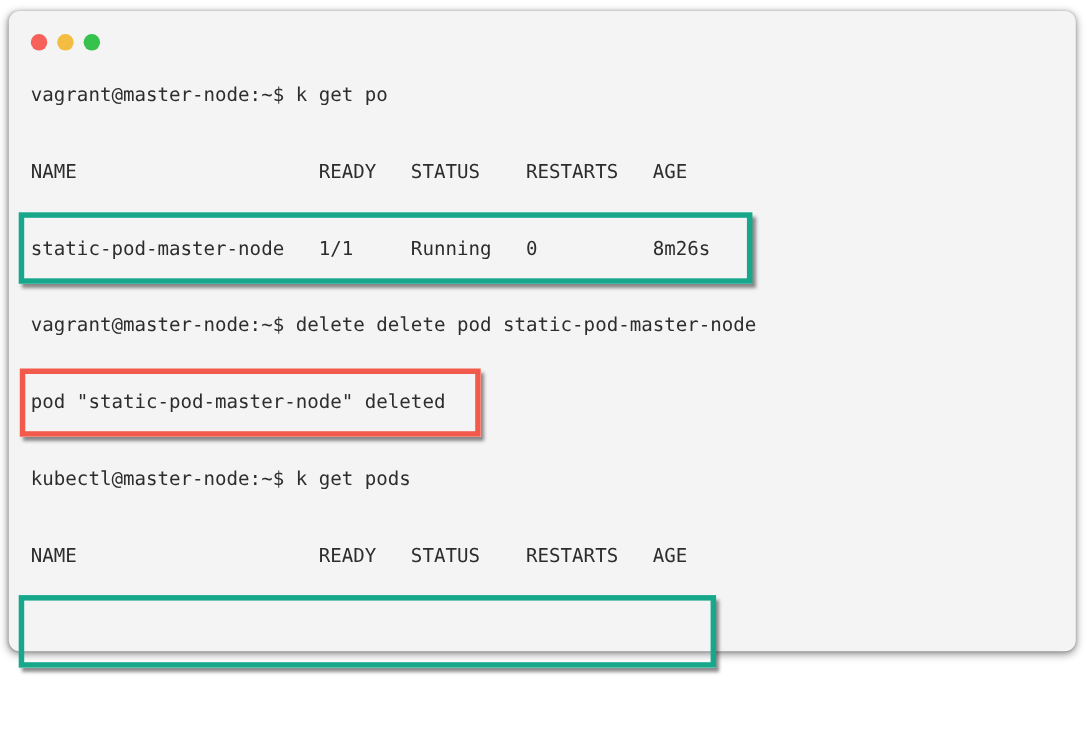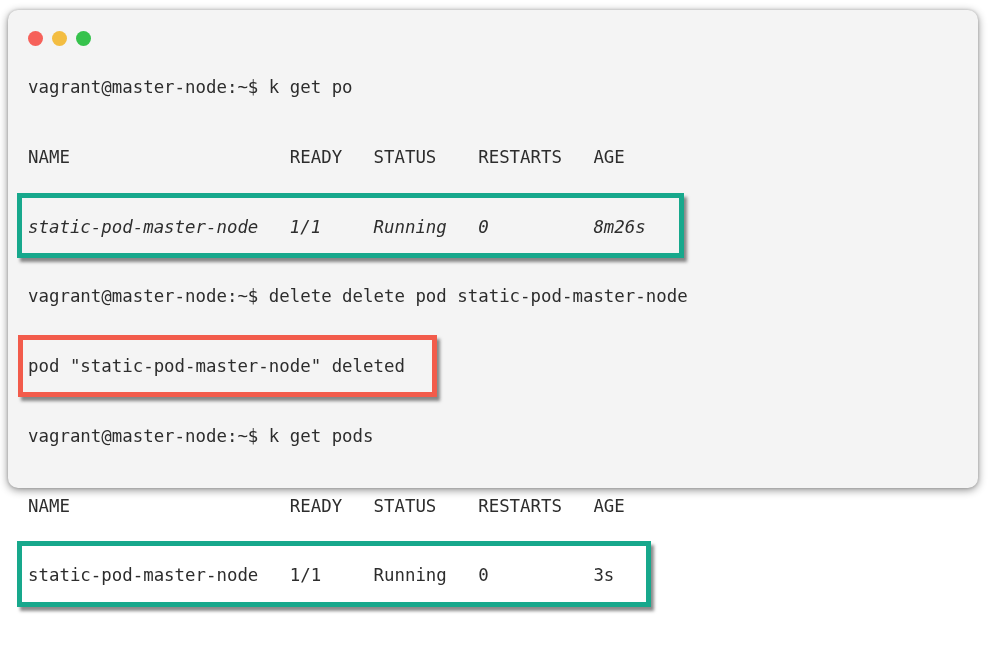--- a/index.html
+++ b/index.html
@@ -14,21 +14,21 @@
   * { margin: 0; padding: 0; box-sizing: border-box; }
   html, body {
     width: 989px; height: 668px;
     background: #ffffff;
     font-family: "DejaVu Sans Mono", "Liberation Mono", monospace;
     overflow: hidden;
   }
   .page { position: relative; width: 989px; height: 668px; }
   .window {
     position: absolute; left: 8px; top: 10px;
-    width: 970px; height: 478px;
+    width: 970px; height: 582px;
     background: var(--term-bg);
     border-radius: 10px;
     box-shadow: 0 2px 8px rgba(0,0,0,0.45), 0 0 3px rgba(0,0,0,0.18);
   }
   .titlebar {
     position: absolute; left: 20px; top: 21px;
     display: flex; gap: 9px;
   }
   .tl {
     width: 15px; height: 15px; border-radius: 50%;
@@ -39,21 +39,21 @@
   .tl.green  { background: var(--tl-green); }
 
   .line {
     position: absolute; left: 20px;
     white-space: pre;
     font-size: 17.4px; line-height: 22px;
     color: var(--term-text);
   }
   .l1 { top: 66px; }
   .l2 { top: 136px; }
-  .l3 { top: 206px; font-style: italic; }
+  .l3 { top: 206px; }
   .l4 { top: 275px; }
   .l5 { top: 345px; }
   .l6 { top: 415px; }
   .l7 { top: 485px; }
   .l8 { top: 554px; }
 
   .hl {
     position: absolute;
     border: 5px solid;
     background: transparent;
@@ -79,18 +79,17 @@
 
     <div class="hl green box1"></div>
     <div class="hl red box2"></div>
     <div class="hl green box3"></div>
 
     <div class="line l1">vagrant@master-node:~$ k get po</div>
     <div class="line l2">NAME                     READY   STATUS    RESTARTS   AGE</div>
     <div class="line l3">static-pod-master-node   1/1     Running   0          8m26s</div>
     <div class="line l4">vagrant@master-node:~$ delete delete pod static-pod-master-node</div>
     <div class="line l5">pod "static-pod-master-node" deleted</div>
-    <div class="line l6">vagrant@master-node:~$ k get pods</div>
+    <div class="line l6">kubectl@master-node:~$ k get pods</div>
     <div class="line l7">NAME                     READY   STATUS    RESTARTS   AGE</div>
-    <div class="line l8">static-pod-master-node   1/1     Running   0          3s</div>
 
   </div>
 </div>
 
 </body></html>

